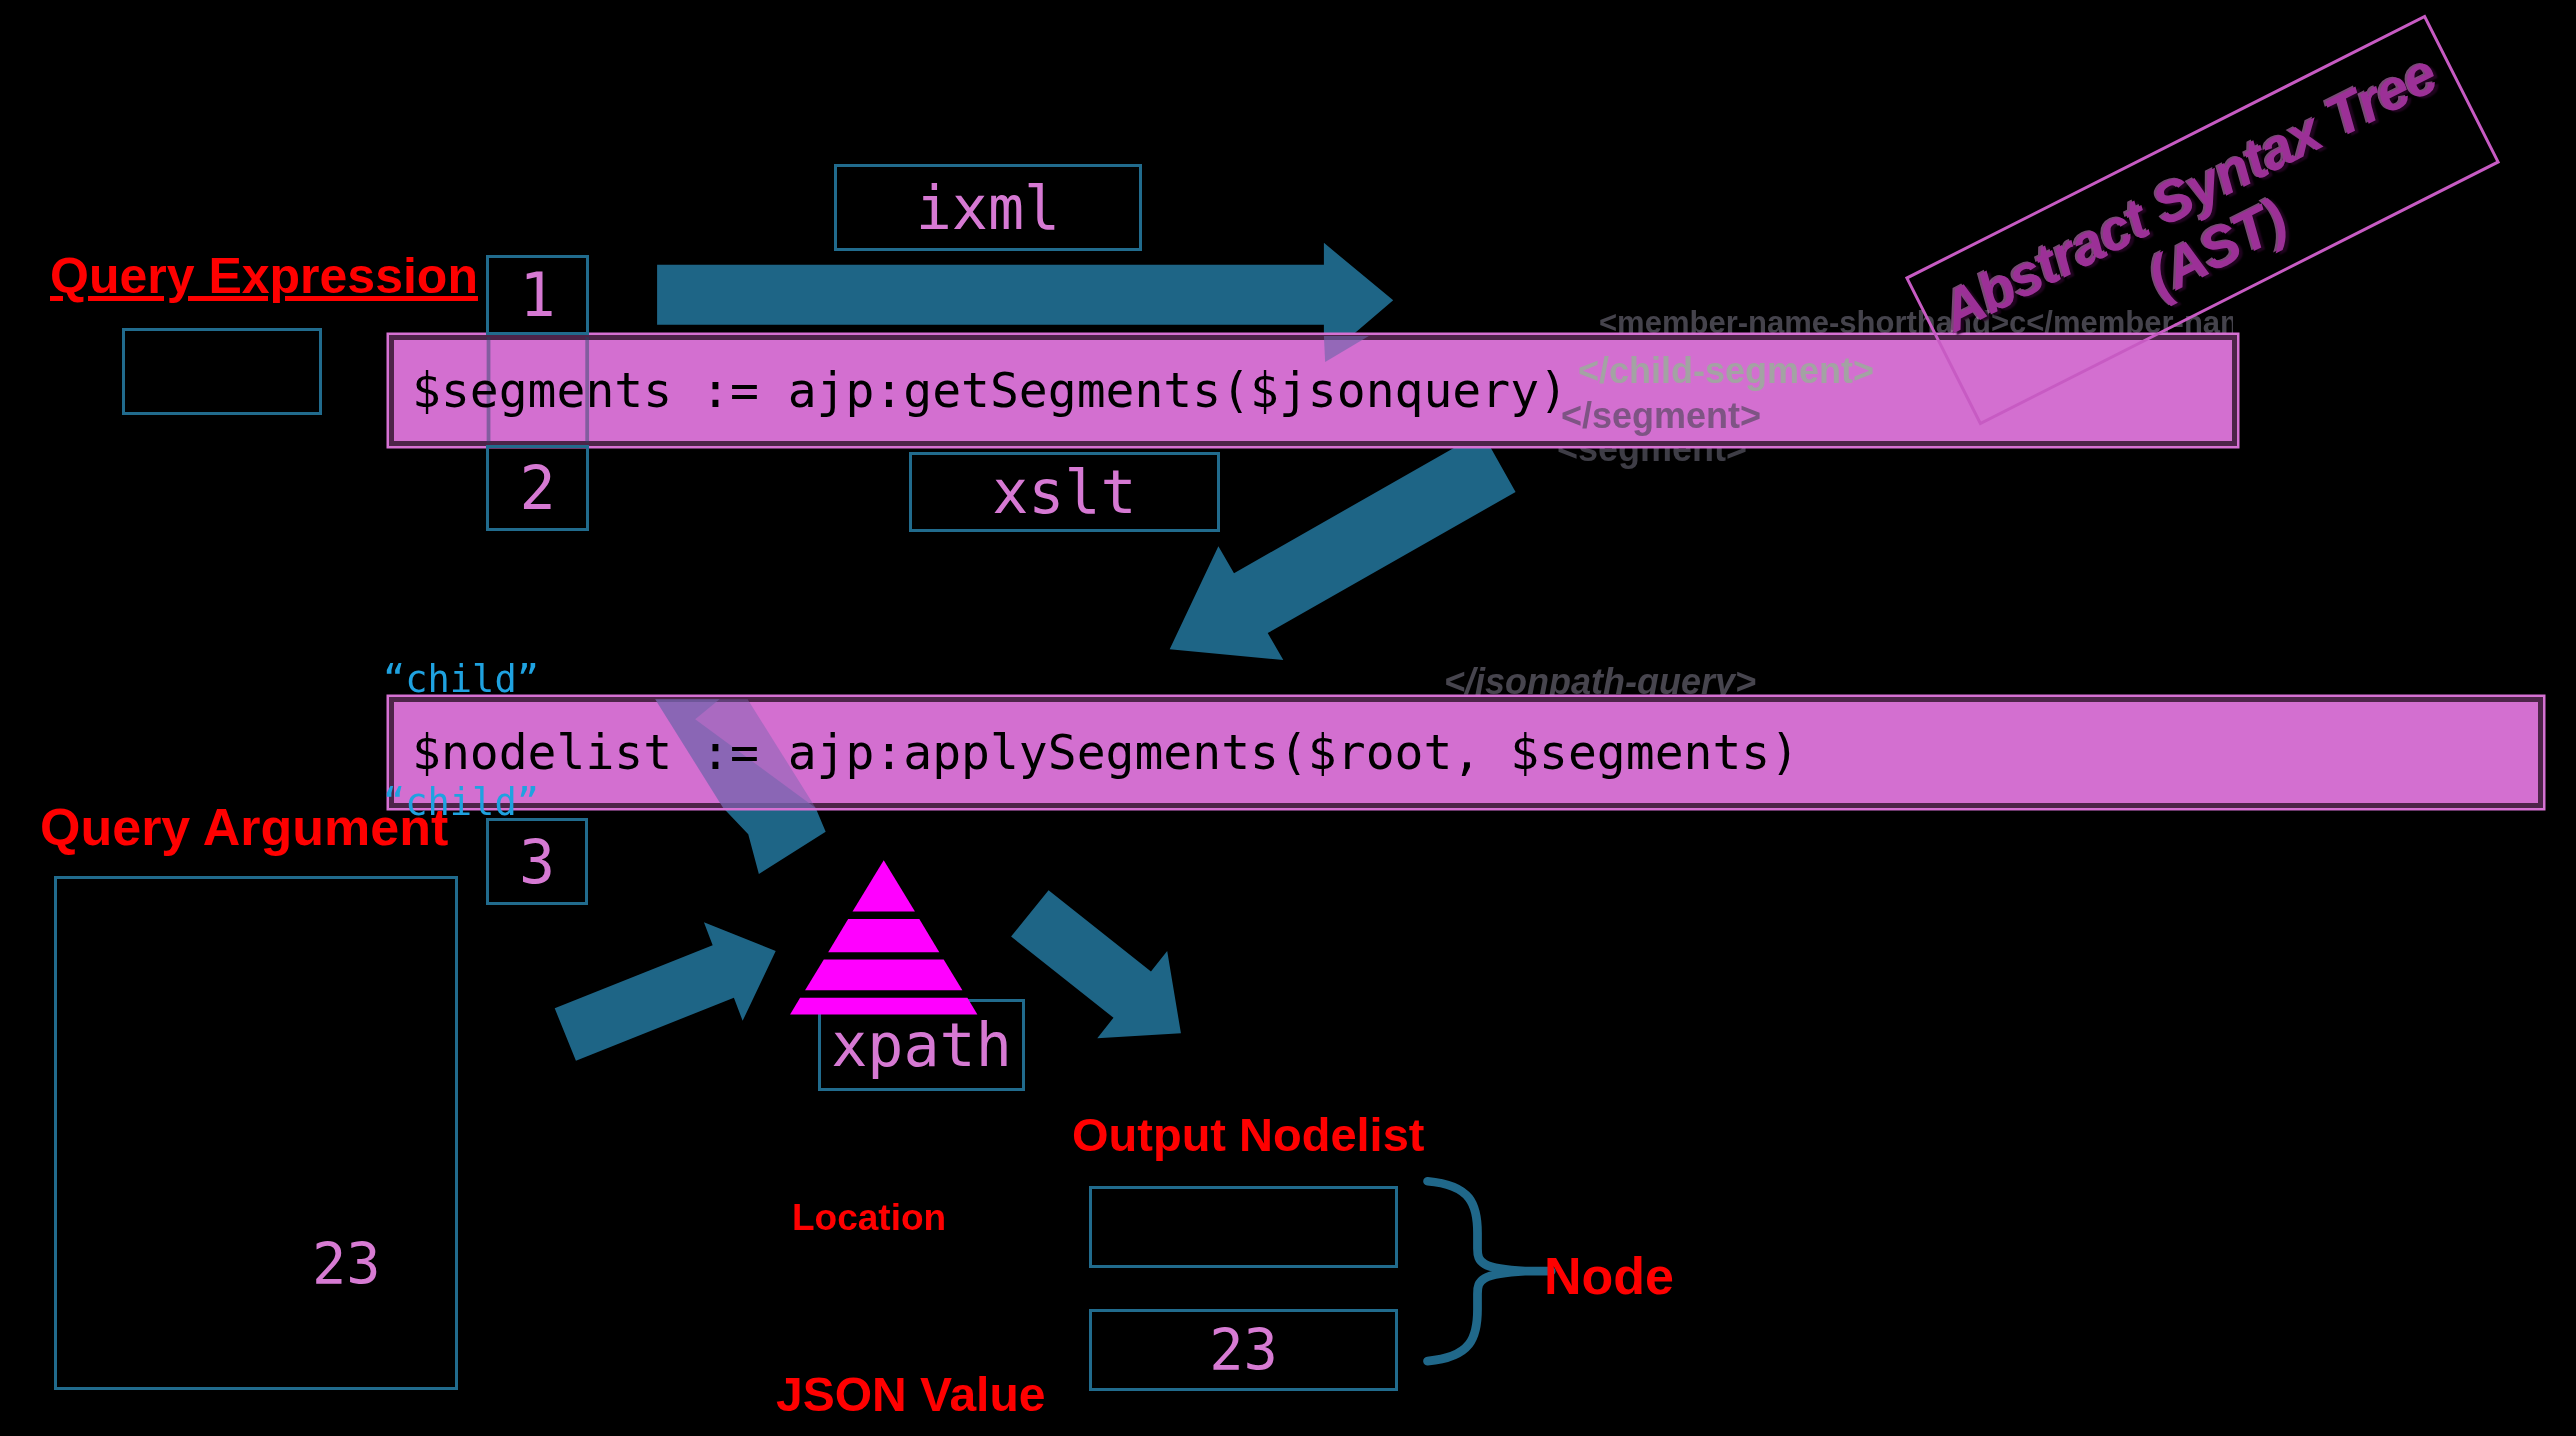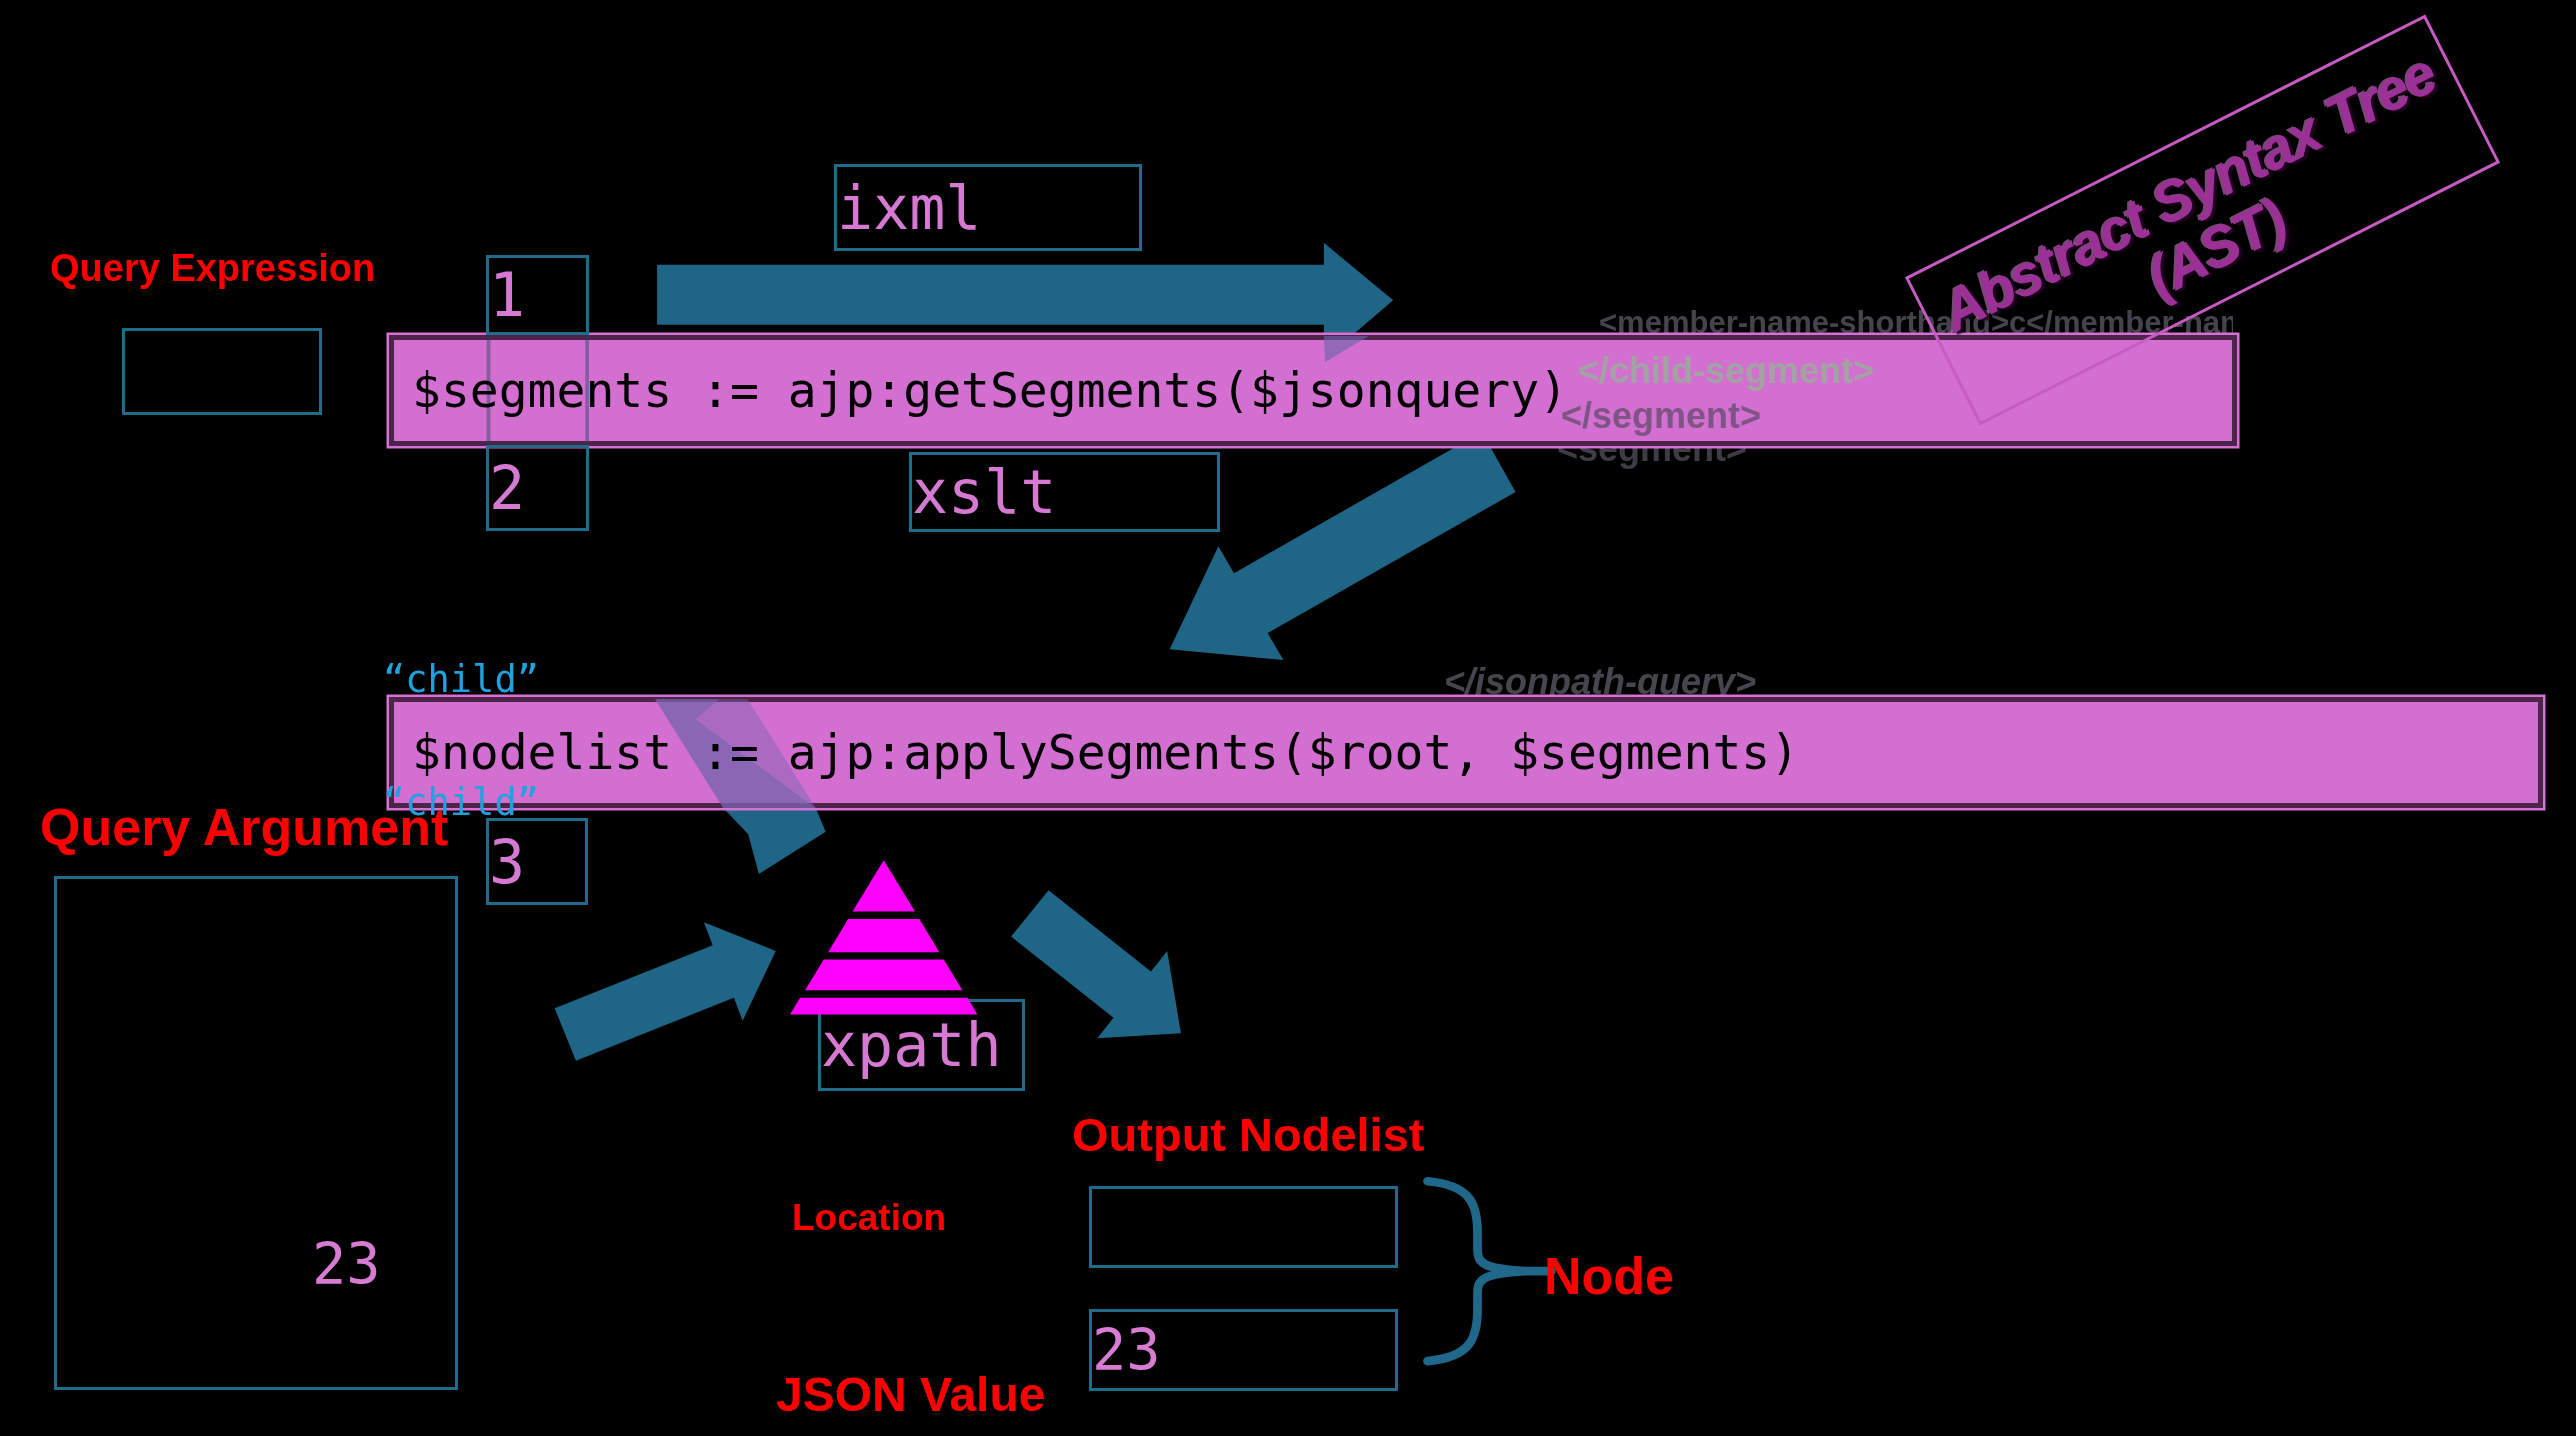--- a/index.html
+++ b/index.html
@@ -17,21 +17,21 @@
   #code-bar-1{left:389px;top:335px;width:1848px;height:111px;}
   #code-bar-2{left:389px;top:697px;width:2154px;height:111px;}
   .code-text{position:absolute;z-index:4;color:#000;
              font-family:"DejaVu Sans Mono","Liberation Mono",monospace;
              font-size:48px;white-space:pre;}
   #code-text-1{left:412px;top:335px;height:111px;line-height:111px;}
   #code-text-2{left:412px;top:697px;height:111px;line-height:111px;}
 
   
   .tbox{position:absolute;border:3.7px solid #216b8d;box-sizing:border-box;z-index:3;
-        display:flex;align-items:center;justify-content:flex-start;}
+        display:flex;align-items:center;justify-content:center;}
   #ixml-box{left:834px;top:164px;width:308px;height:87px;}
   #xslt-box{left:909px;top:452px;width:311px;height:80px;}
   #xpath-box{left:805px;top:999px;width:207px;height:92px;margin-left:13px;}
   #step-1-box{left:486px;top:255px;width:103px;height:80px;}
   #step-2-box{left:486px;top:445px;width:103px;height:86px;}
   #step-3-box{left:486px;top:818px;width:102px;height:87px;}
   #query-expression-box{left:122px;top:328px;width:200px;height:87px;}
   #query-argument-box{left:54px;top:876px;width:404px;height:514px;}
   #location-box{left:1089px;top:1186px;width:309px;height:82px;}
   #json-value-box{left:1089px;top:1309px;width:309px;height:82px;}
@@ -39,21 +39,21 @@
   .stage-label{color:#d679d3;font-family:"DejaVu Sans Mono","Liberation Mono",monospace;
                font-size:60px;}
   .step-num{color:#d679d3;font-family:"DejaVu Sans Mono","Liberation Mono",monospace;
             font-size:60px;}
   .pink-val{color:#d77bd3;font-family:"DejaVu Sans Mono","Liberation Mono",monospace;
             font-size:57px;}
   #query-argument-value{position:absolute;left:312px;top:1231px;z-index:4;}
 
   
   .red-label{position:absolute;color:#f00;z-index:4;white-space:nowrap;}
-  #query-expression-label{left:50px;top:247px;font-size:38px;font-weight:600;}
+  #query-expression-label{left:50px;top:247px;font-size:50px;font-weight:600;text-decoration:underline;}
   #query-argument-label{left:40px;top:797px;font-size:52px;font-weight:700;}
   #output-nodelist-label{left:1072px;top:1107px;font-size:47px;font-weight:700;}
   #location-label{left:792px;top:1197px;font-size:37px;font-weight:700;}
   #json-value-label{left:776px;top:1335px;font-size:48px;font-weight:700;margin-top:32px;}
   #node-label{left:1544px;top:1246px;font-size:52px;font-weight:700;}
 
   
   #child-tokens{position:absolute;left:383px;top:577px;z-index:4;color:#1fa2e0;
                 font-family:"DejaVu Sans Mono","Liberation Mono",monospace;
                 font-size:37px;line-height:41px;white-space:pre;}

